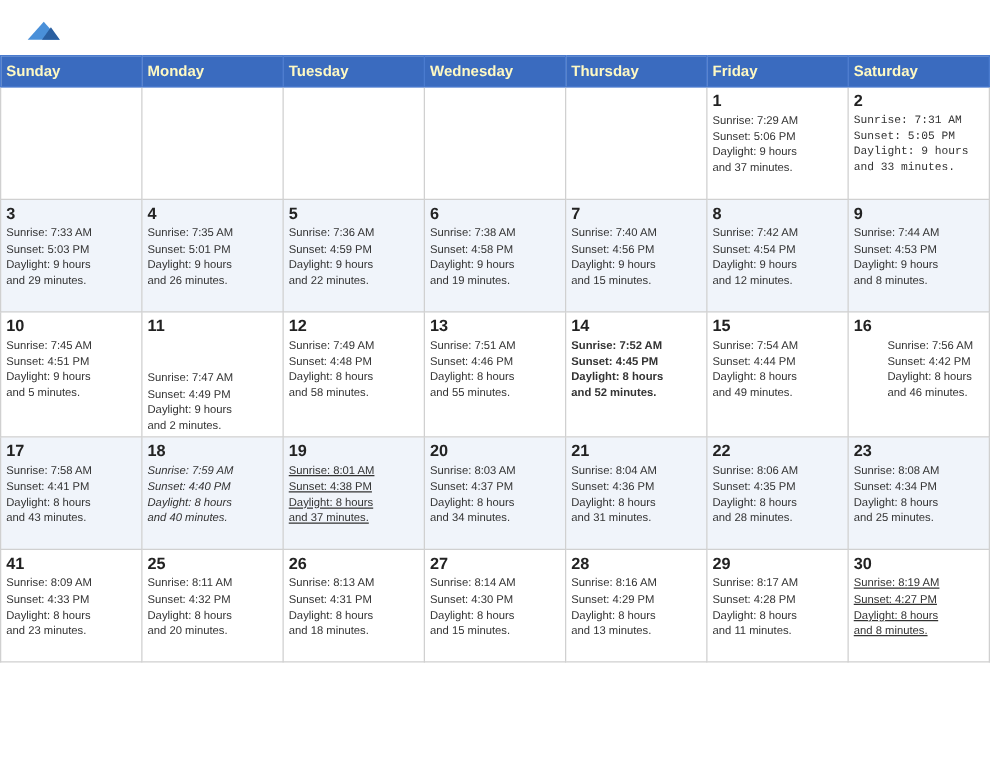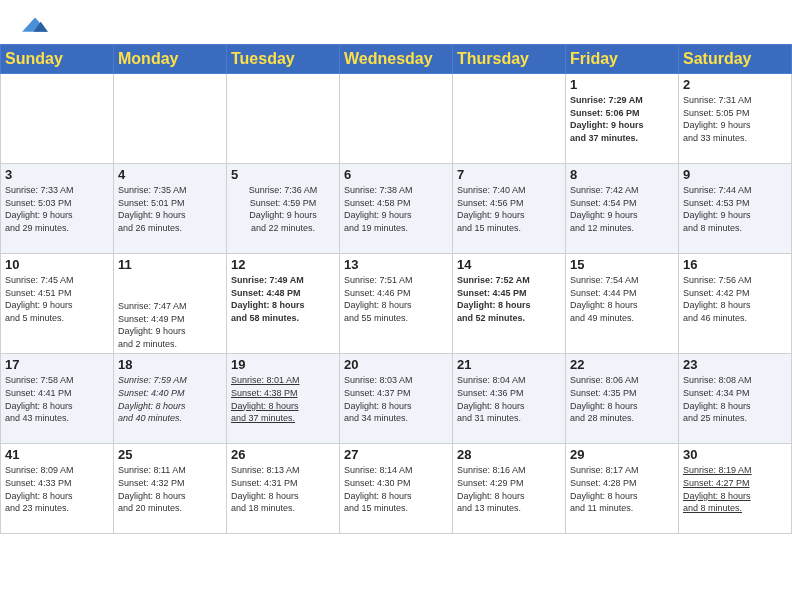--- a/index.html
+++ b/index.html
@@ -42,22 +42,22 @@
       font-size: 15px;
       color: #444;
     }
     .calendar {
       width: 100%;
       border-collapse: collapse;
       table-layout: fixed;
     }
     .calendar th {
       background: #3a6bbf;
-      color: #fde047;
-      font-size: 16px;
+      color: #fef9c3;
+      font-size: 12px;
       font-weight: bold;
       padding: 5px 4px;
       text-align: left;
       border: 1px solid #4a7bcf;
       margin-top: 36px;
     }
     .calendar td {
       vertical-align: top;
       border: 1px solid #d0d0d0;
       padding: 3px 4px;
@@ -126,28 +126,28 @@
   </thead>
   <tbody id="calendar-body">
   <tr class="white-row">
         <td class="empty-cell"></td>
         <td class="empty-cell"></td>
         <td class="empty-cell"></td>
         <td class="empty-cell"></td>
         <td class="empty-cell"></td>
         <td>
           <span class="day-num">1</span>
-          <div class="day-info" style="white-space: pre-line; font-weight: bold;">Sunrise: 7:29 AM
+          <div class="day-info" style="white-space: pre-line;">Sunrise: 7:29 AM
 Sunset: 5:06 PM
 Daylight: 9 hours
 and 37 minutes.</div>
         </td>
         <td>
           <span class="day-num">2</span>
-          <div class="day-info" style="white-space: pre-line;">Sunrise: 7:31 AM
+          <div class="day-info" style="white-space: pre-line; font-family: Liberation Mono, monospace;">Sunrise: 7:31 AM
 Sunset: 5:05 PM
 Daylight: 9 hours
 and 33 minutes.</div>
         </td>
       </tr>
       <tr class="stripe-row">
         <td>
           <span class="day-num">3</span>
           <div class="day-info" style="white-space: pre-line;">Sunrise: 7:33 AM
 Sunset: 5:03 PM
@@ -156,21 +156,21 @@
         </td>
         <td>
           <span class="day-num">4</span>
           <div class="day-info" style="white-space: pre-line;">Sunrise: 7:35 AM
 Sunset: 5:01 PM
 Daylight: 9 hours
 and 26 minutes.</div>
         </td>
         <td>
           <span class="day-num">5</span>
-          <div class="day-info" style="white-space: pre-line; text-align: center;">Sunrise: 7:36 AM
+          <div class="day-info" style="white-space: pre-line;">Sunrise: 7:36 AM
 Sunset: 4:59 PM
 Daylight: 9 hours
 and 22 minutes.</div>
         </td>
         <td>
           <span class="day-num">6</span>
           <div class="day-info" style="white-space: pre-line;">Sunrise: 7:38 AM
 Sunset: 4:58 PM
 Daylight: 9 hours
 and 19 minutes.</div>
@@ -207,21 +207,21 @@
         </td>
         <td>
           <span class="day-num">11</span>
           <div class="day-info" style="white-space: pre-line; margin-top: 28px;">Sunrise: 7:47 AM
 Sunset: 4:49 PM
 Daylight: 9 hours
 and 2 minutes.</div>
         </td>
         <td>
           <span class="day-num">12</span>
-          <div class="day-info" style="white-space: pre-line; font-weight: bold;">Sunrise: 7:49 AM
+          <div class="day-info" style="white-space: pre-line;">Sunrise: 7:49 AM
 Sunset: 4:48 PM
 Daylight: 8 hours
 and 58 minutes.</div>
         </td>
         <td>
           <span class="day-num">13</span>
           <div class="day-info" style="white-space: pre-line;">Sunrise: 7:51 AM
 Sunset: 4:46 PM
 Daylight: 8 hours
 and 55 minutes.</div>
@@ -235,21 +235,21 @@
         </td>
         <td>
           <span class="day-num">15</span>
           <div class="day-info" style="white-space: pre-line;">Sunrise: 7:54 AM
 Sunset: 4:44 PM
 Daylight: 8 hours
 and 49 minutes.</div>
         </td>
         <td>
           <span class="day-num">16</span>
-          <div class="day-info" style="white-space: pre-line;">Sunrise: 7:56 AM
+          <div class="day-info" style="white-space: pre-line; margin-left: 27px;">Sunrise: 7:56 AM
 Sunset: 4:42 PM
 Daylight: 8 hours
 and 46 minutes.</div>
         </td>
       </tr>
       <tr class="stripe-row">
         <td>
           <span class="day-num">17</span>
           <div class="day-info" style="white-space: pre-line;">Sunrise: 7:58 AM
 Sunset: 4:41 PM

